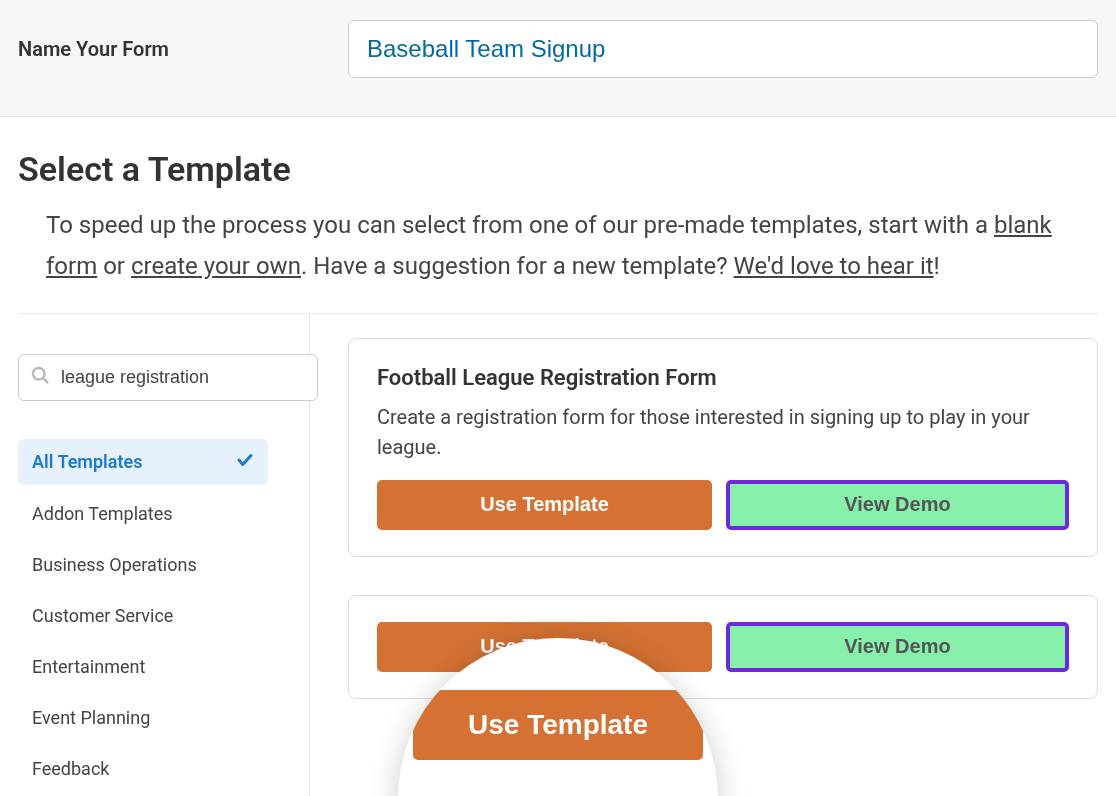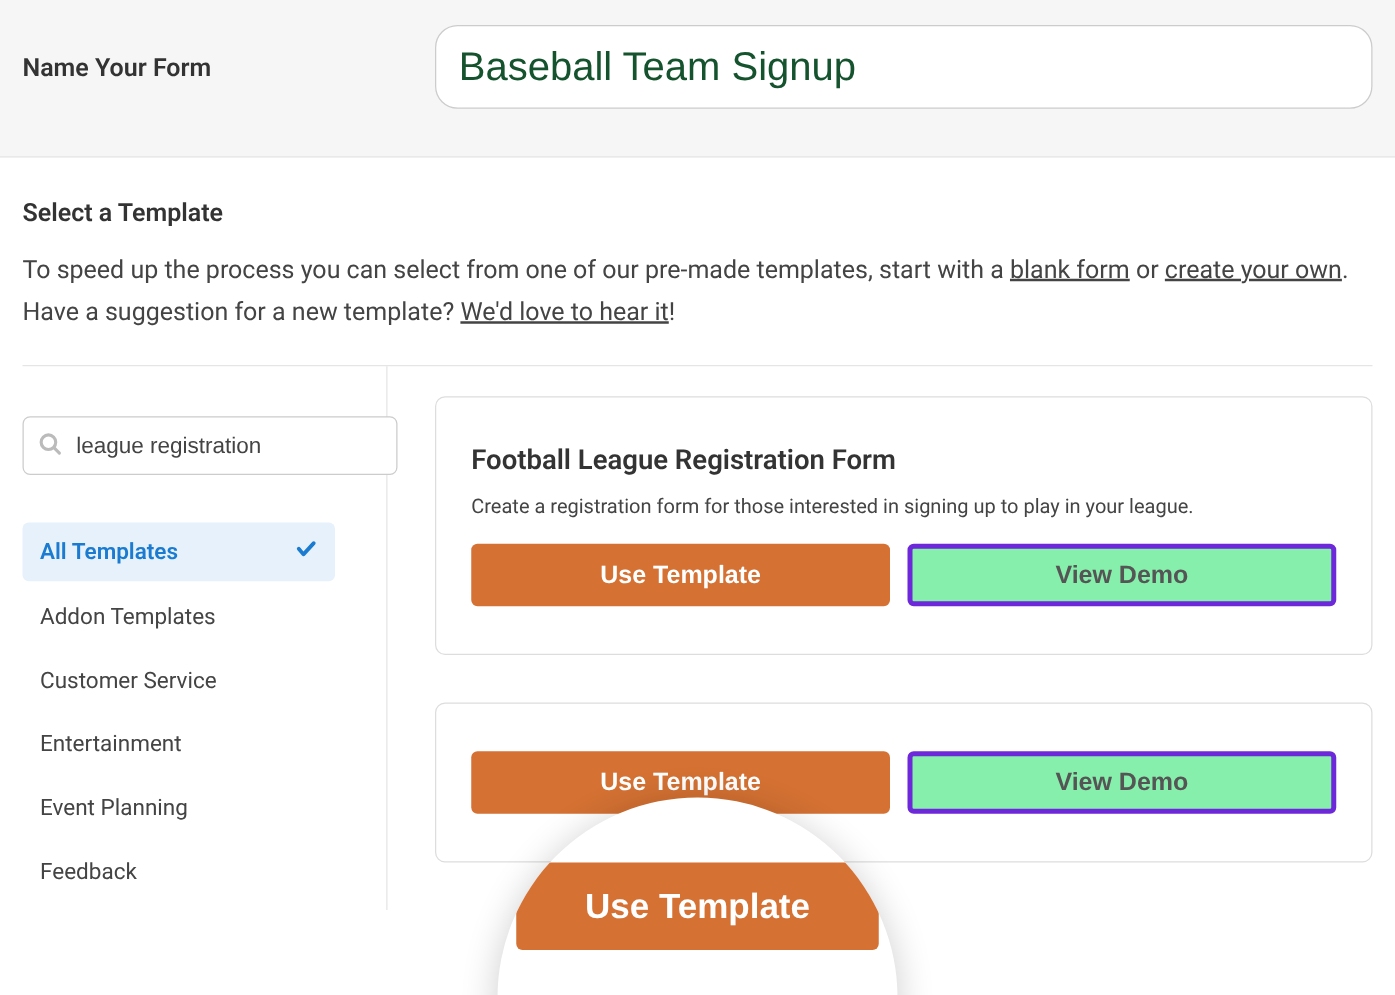--- a/index.html
+++ b/index.html
@@ -1,49 +1,49 @@
 <!DOCTYPE html>
 <html><head>
 <meta charset="utf-8">
 <style>
 * { margin: 0; padding: 0; box-sizing: border-box; }
 body { font-family: -apple-system, BlinkMacSystemFont, "Segoe UI", Roboto, Helvetica, Arial, sans-serif; color: #444; width: 1116px; }
 
 
 .header-section { background: #f6f6f6; padding: 20px 18px 38px 18px; display: flex; align-items: center; border-bottom: 1px solid #e5e5e5; }
 .header-label { font-size: 20px; font-weight: 600; color: #333; width: 330px; }
-.header-input { flex: 1; font-size: 32px; color: #14532d; padding: 14px 18px; border: 1px solid #ccc; border-radius: 18px; background: #fff; }
+.header-input { flex: 1; font-size: 24px; color: #0369a1; padding: 14px 18px; border: 1px solid #ccc; border-radius: 6px; background: #fff; }
 
 
 .intro-section { padding: 32px 18px 26px 18px; }
-.intro-title { font-size: 20px; font-weight: 600; color: #333; margin-bottom: 16px; }
-.intro-desc { font-size: 20px; color: #444; line-height: 1.7; }
+.intro-title { font-size: 34px; font-weight: 600; color: #333; margin-bottom: 16px; }
+.intro-desc { font-size: 24px; color: #444; line-height: 1.7; margin-left: 28px; }
 .intro-desc a { color: #444; text-decoration: underline; }
 
 
 .divider-top { height: 1px; background: #e5e5e5; margin: 0 18px; }
 .main { display: flex; padding: 0 18px; }
 .sidebar { width: 292px; padding-top: 40px; border-right: 1px solid #e5e5e5; padding-right: 24px; }
 .content { flex: 1; padding-top: 24px; padding-left: 38px; position: relative; }
 
 
 .search-wrap { position: relative; margin-bottom: 38px; }
 .search-input { width: 300px; font-size: 18px; color: #444; padding: 12px 14px 12px 42px; border: 1px solid #ccc; border-radius: 6px; }
 .search-icon-wrap { position: absolute; left: 12px; top: 50%; transform: translateY(-50%); color: #bbb; }
 
 
 .cat-item { display: flex; align-items: center; justify-content: space-between; padding: 12px 14px; font-size: 18px; color: #444; border-radius: 5px; cursor: pointer; margin-bottom: 6px; width: 250px; }
 .cat-item.active { background: #e6f1fb; color: #1a7bd0; font-weight: 600; margin-top: 12px; }
 .cat-item .check { color: #1a7bd0; display: none; }
 .cat-item.active .check { display: inline-block; }
 
 
-.card { border: 1px solid #ddd; border-radius: 8px; padding: 38px 28px; margin-bottom: 38px; }
+.card { border: 1px solid #ddd; border-radius: 8px; padding: 26px 28px; margin-bottom: 38px; }
 .card-title { font-size: 22px; font-weight: 600; color: #333; margin-bottom: 12px; }
-.card-desc { font-size: 16px; color: #444; line-height: 1.5; margin-bottom: 18px; }
+.card-desc { font-size: 20px; color: #444; line-height: 1.5; margin-bottom: 18px; }
 .card-actions { display: flex; gap: 14px; }
 .btn { flex: 1; height: 50px; font-size: 20px; font-weight: 600; border-radius: 5px; cursor: pointer; display: flex; align-items: center; justify-content: center; }
 .btn-primary { background: #d47133; color: #fff; border: none; }
 .btn-secondary { background: #86efac; color: #555; border: 4px solid #6d28d9; }
 
 
 .lens { position: absolute; left: 398px; top: 638px; width: 320px; height: 320px; border-radius: 50%; background: #fff; box-shadow: 0 4px 30px rgba(0,0,0,0.2); display: flex; align-items: flex-start; justify-content: center; overflow: hidden; }
 .lens-inner { margin-top: 52px; width: 290px; }
 .lens-btn { width: 100%; height: 70px; background: #d47133; color: #fff; font-size: 28px; font-weight: 700; border: none; border-radius: 5px; display: flex; align-items: center; justify-content: center; }
 </style>
@@ -80,20 +80,23 @@
         <div class="cat-item active">
           <span>All Templates</span>
           <span class="check"><svg width="18" height="18" viewBox="0 0 24 24" fill="none" stroke="currentColor" stroke-width="4" stroke-linecap="round" stroke-linejoin="round">
               <polyline points="4 12 9 18 20 6"></polyline>
             </svg></span>
         </div>
         <div class="cat-item">
           <span>Addon Templates</span>
         </div>
         <div class="cat-item">
+          <span>Business Operations</span>
+        </div>
+        <div class="cat-item">
           <span>Customer Service</span>
         </div>
         <div class="cat-item">
           <span>Entertainment</span>
         </div>
         <div class="cat-item">
           <span>Event Planning</span>
         </div>
         <div class="cat-item">
           <span>Feedback</span>

